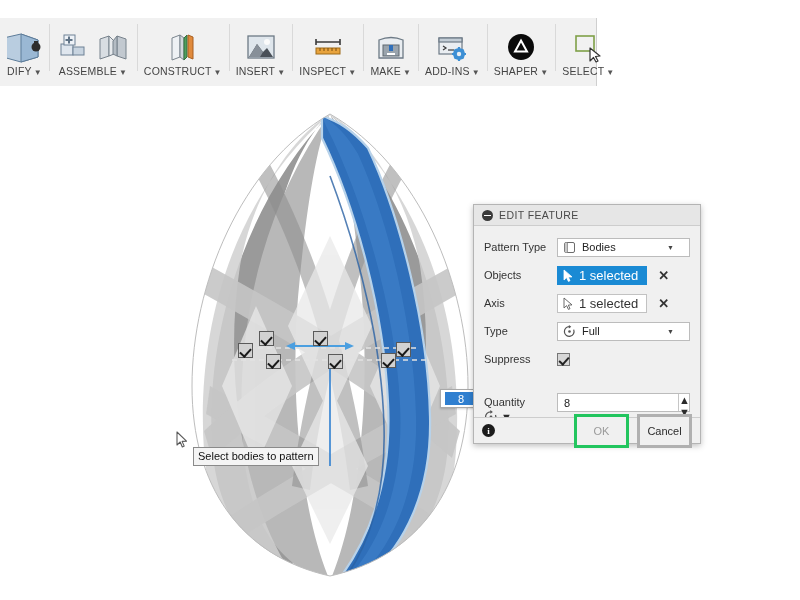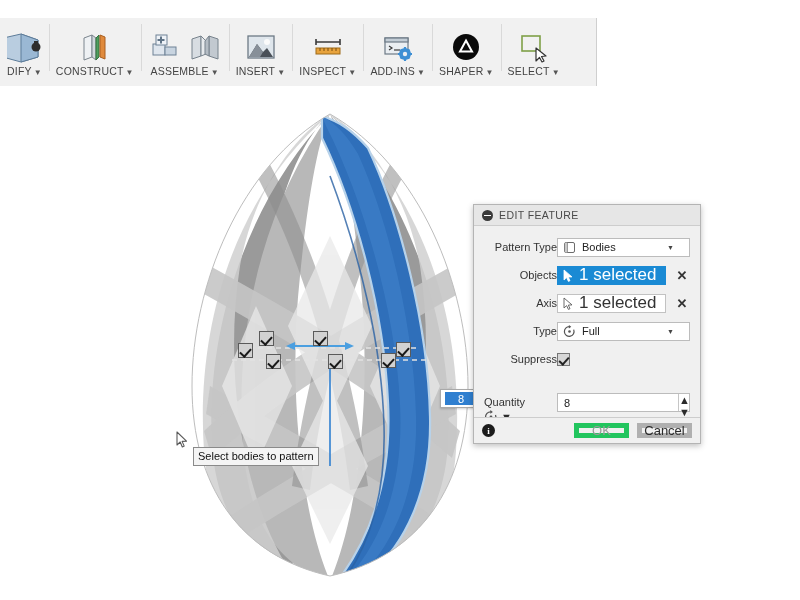--- a/index.html
+++ b/index.html
@@ -129,37 +129,37 @@
     content:""; position:absolute; left:2px; top:5px;
     width:7px; height:1.5px; background:#ffffff;
   }
 
   .dlg-body { position:relative; padding:7px 0 0 0; height:192px; overflow:hidden; }
   .row {
     display:flex; align-items:center;
     height:28px; padding:0 10px;
     box-sizing:border-box;
   }
-  .row-label { width:73px; flex:none; font-size:11px; color:#333;text-align:right; }
+  .row-label { width:73px; flex:none; font-size:11px; color:#333; }
 
   .combo {
     flex:1; height:19px; background:#ffffff;
     border:1px solid #bcbcbc; box-sizing:border-box;
     display:flex; align-items:center; gap:6px;
     padding:0 15px 0 5px;
     font-size:11px; color:#222;
   }
   .combo .cb-text { flex:1; }
   .combo .cb-caret { font-size:7px; color:#444; }
 
   .selbtn {
     height:19px; min-width:84px;
     display:flex; align-items:center; gap:5px;
     padding:0 8px 0 5px;
-    font-size:17px; box-sizing:border-box;
+    font-size:13px; box-sizing:border-box;
   }
   .selbtn.active { background:#1a8ad4; color:#ffffff; border:1px solid #1a8ad4; }
   .selbtn.idle { background:#ffffff; color:#333; border:1px solid #c2c2c2; }
   .clearx {
     margin-left:11px; font-size:13px; color:#333;
     line-height:1; cursor:pointer; font-weight:bold;
   }
 
   .chk {
     width:13px; height:13px; background:#d6d6d6;
@@ -196,24 +196,24 @@
     display:flex; align-items:center;
     box-sizing:border-box; padding:0 8px;
   }
   .info-dot {
     width:13px; height:13px; border-radius:50%;
     background:#1c1c1c; color:#fff; font-size:9px; font-weight:bold;
     display:flex; align-items:center; justify-content:center;
     font-family:"Liberation Serif", serif;
   }
   .btn {
-    height:15px; min-width:55px;
-    font-size:13px; box-sizing:border-box;
+    height:34px; min-width:55px;
+    font-size:11px; box-sizing:border-box;
     display:flex; align-items:center; justify-content:center;
-    border:5px solid #22c55e; background:#f0f0f0;
+    border:3px solid #22c55e; background:#f0f0f0;
   }
   .btn.ok { color:#9a9a9a; margin-left:auto; }
   .btn.cancel { color:#2b2b2b; margin-left:8px; border-color:#b0b0b0; }
 
   .cursor-arrow { position:absolute; width:12px; height:17px; }
 </style>
 </head>
 <body>
 
 <div id="root">
@@ -235,60 +235,60 @@
       </div>
       <div class="tb-label">
         <span>DIFY</span><span class="tb-caret">▼</span>
       </div>
     </div>
 
     <div class="tb-group">
       <div class="tb-icons">
         <span class="ico">
           <svg width="34" height="34" viewBox="0 0 34 34">
+            <rect x="5" y="14" width="12" height="11" fill="#dfe6ee" stroke="#6f8296" stroke-width="1"></rect>
+            <rect x="17" y="17" width="11" height="8" fill="#c8d4e0" stroke="#6f8296" stroke-width="1"></rect>
+            <rect x="8" y="5" width="11" height="10" fill="#eef2f7" stroke="#6f8296" stroke-width="1"></rect>
+            <path d="M13 6.5 v7 M9.5 10 h7" stroke="#5f7386" stroke-width="2" fill="none"></path>
+          </svg>
+        </span>
+        <span class="ico">
+          <svg width="34" height="34" viewBox="0 0 34 34">
+            <path d="M4 9 L13 6 L13 26 L4 29 Z" fill="#d8dde2" stroke="#77828c" stroke-width="1"></path>
+            <path d="M30 9 L21 6 L21 26 L30 29 Z" fill="#c2c9d0" stroke="#77828c" stroke-width="1"></path>
+            <path d="M13 6 L18 11 L18 24 L13 26 Z" fill="#e7eaed" stroke="#77828c" stroke-width="1"></path>
+            <path d="M21 6 L17 11 L17 24 L21 26 Z" fill="#b4bcc4" stroke="#77828c" stroke-width="1"></path>
+          </svg>
+        </span>
+      </div>
+      <div class="tb-label">
+        <span>ASSEMBLE</span><span class="tb-caret">▼</span>
+      </div>
+    </div>
+
+    <div class="tb-group">
+      <div class="tb-icons">
+        <span class="ico">
+          <svg width="34" height="34" viewBox="0 0 34 34">
             <path d="M6 8 L14 5 L14 27 L6 30 Z" fill="#eef1f4" stroke="#7b858e" stroke-width="1"></path>
             <path d="M14 5 L18 8 L18 30 L14 27 Z" fill="#d2d8dd" stroke="#7b858e" stroke-width="1"></path>
             <path d="M18 8 L21 5 L21 27 L18 30 Z" fill="#4e9f5f" stroke="#35713f" stroke-width="1"></path>
             <path d="M22 5 L27 7 L27 29 L22 27 Z" fill="#e08a3c" stroke="#a95f20" stroke-width="1"></path>
           </svg>
         </span>
       </div>
       <div class="tb-label">
         <span>CONSTRUCT</span><span class="tb-caret">▼</span>
       </div>
     </div>
 
     <div class="tb-group">
       <div class="tb-icons">
         <span class="ico">
           <svg width="34" height="34" viewBox="0 0 34 34">
-            <rect x="5" y="14" width="12" height="11" fill="#dfe6ee" stroke="#6f8296" stroke-width="1"></rect>
-            <rect x="17" y="17" width="11" height="8" fill="#c8d4e0" stroke="#6f8296" stroke-width="1"></rect>
-            <rect x="8" y="5" width="11" height="10" fill="#eef2f7" stroke="#6f8296" stroke-width="1"></rect>
-            <path d="M13 6.5 v7 M9.5 10 h7" stroke="#5f7386" stroke-width="2" fill="none"></path>
-          </svg>
-        </span>
-        <span class="ico">
-          <svg width="34" height="34" viewBox="0 0 34 34">
-            <path d="M4 9 L13 6 L13 26 L4 29 Z" fill="#d8dde2" stroke="#77828c" stroke-width="1"></path>
-            <path d="M30 9 L21 6 L21 26 L30 29 Z" fill="#c2c9d0" stroke="#77828c" stroke-width="1"></path>
-            <path d="M13 6 L18 11 L18 24 L13 26 Z" fill="#e7eaed" stroke="#77828c" stroke-width="1"></path>
-            <path d="M21 6 L17 11 L17 24 L21 26 Z" fill="#b4bcc4" stroke="#77828c" stroke-width="1"></path>
-          </svg>
-        </span>
-      </div>
-      <div class="tb-label">
-        <span>ASSEMBLE</span><span class="tb-caret">▼</span>
-      </div>
-    </div>
-
-    <div class="tb-group">
-      <div class="tb-icons">
-        <span class="ico">
-          <svg width="34" height="34" viewBox="0 0 34 34">
             <rect x="4" y="6" width="26" height="22" fill="#dfe6ec" stroke="#6d7a86" stroke-width="1.3"></rect>
             <circle cx="23" cy="12" r="3" fill="#fbfbfb"></circle>
             <path d="M5 27 L13 14 L19 22 L23 18 L29 27 Z" fill="#4a5058"></path>
             <path d="M5 27 L13 14 L19 22 L16 27 Z" fill="#878f98"></path>
           </svg>
         </span>
       </div>
       <div class="tb-label">
         <span>INSERT</span><span class="tb-caret">▼</span>
       </div>
@@ -302,20 +302,35 @@
             <rect x="5" y="18" width="24" height="6" fill="#e8a33d" stroke="#9e6b18" stroke-width="1"></rect>
             <path d="M9 18 v3 M13 18 v3 M17 18 v3 M21 18 v3 M25 18 v3" stroke="#7a4f0f" stroke-width="1"></path>
           </svg>
         </span>
       </div>
       <div class="tb-label">
         <span>INSPECT</span><span class="tb-caret">▼</span>
       </div>
     </div>
 
+    <div class="tb-group">
+      <div class="tb-icons">
+        <span class="ico">
+          <svg width="34" height="34" viewBox="0 0 34 34">
+            <path d="M5 10 q12 -5 24 0 v18 h-24 Z" fill="#e9edf1" stroke="#6d7a86" stroke-width="1.3"></path>
+            <rect x="9" y="15" width="16" height="11" fill="#9aa4ad" stroke="#5e6870" stroke-width="1"></rect>
+            <rect x="15" y="15" width="4" height="6" fill="#2f6fba"></rect>
+            <path d="M13 24 h8" stroke="#ffffff" stroke-width="2"></path>
+          </svg>
+        </span>
+      </div>
+      <div class="tb-label">
+        <span>MAKE</span><span class="tb-caret">▼</span>
+      </div>
+    </div>
 
     <div class="tb-group">
       <div class="tb-icons">
         <span class="ico">
           <svg width="34" height="34" viewBox="0 0 34 34">
             <rect x="4" y="8" width="23" height="16" fill="#eaeef2" stroke="#6d7a86" stroke-width="1.2"></rect>
             <rect x="4" y="8" width="23" height="4" fill="#c3cdd6" stroke="#6d7a86" stroke-width="1.2"></rect>
             <path d="M8 16 l3 2 l-3 2" stroke="#3a3a3a" stroke-width="1.2" fill="none"></path>
             <path d="M13 20 h6" stroke="#3a3a3a" stroke-width="1.2"></path>
             <circle cx="24" cy="24" r="6" fill="#3d8fd4"></circle>

